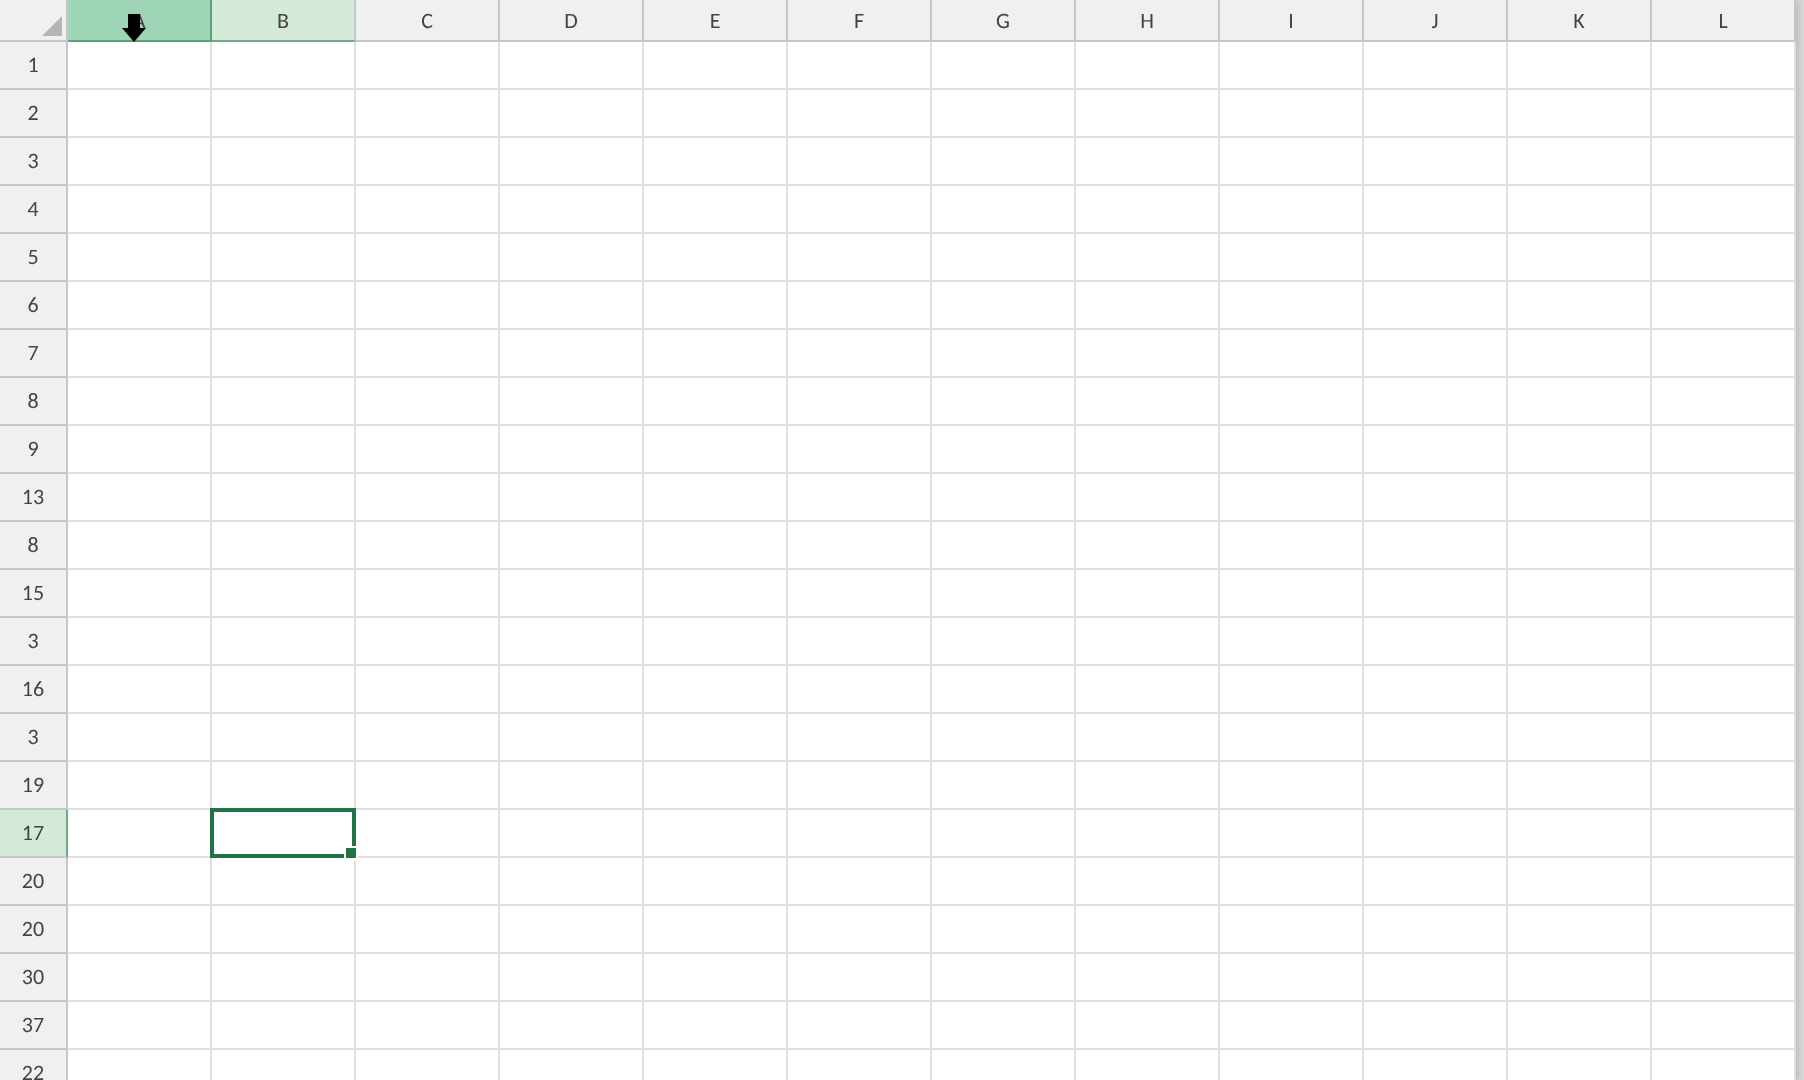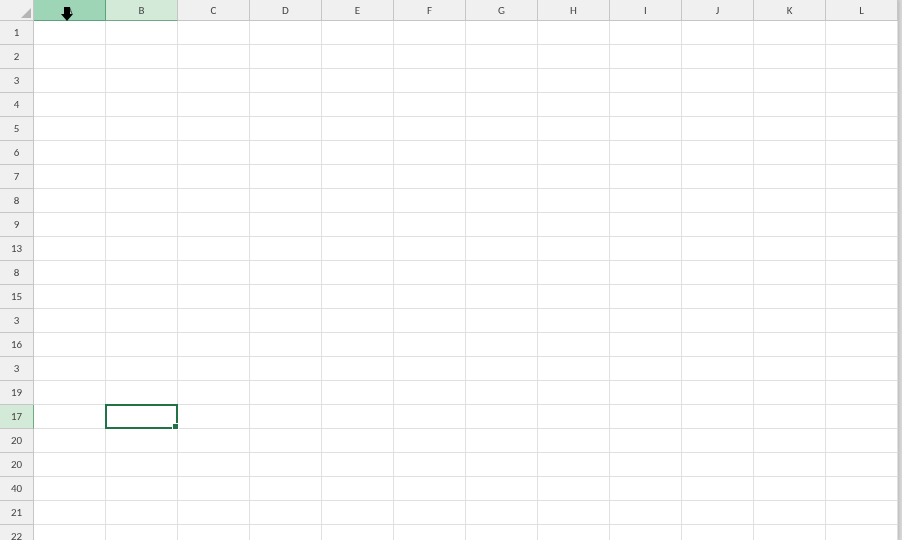--- a/index.html
+++ b/index.html
@@ -182,22 +182,22 @@
       <div class="row-head" style="height: 24px; line-height: 24px;">13</div>
       <div class="row-head" style="height: 24px; line-height: 24px;">8</div>
       <div class="row-head" style="height: 24px; line-height: 24px;">15</div>
       <div class="row-head" style="height: 24px; line-height: 24px;">3</div>
       <div class="row-head" style="height: 24px; line-height: 24px;">16</div>
       <div class="row-head" style="height: 24px; line-height: 24px;">3</div>
       <div class="row-head" style="height: 24px; line-height: 24px;">19</div>
       <div class="row-head active" style="height: 24px; line-height: 24px;">17</div>
       <div class="row-head" style="height: 24px; line-height: 24px;">20</div>
       <div class="row-head" style="height: 24px; line-height: 24px;">20</div>
-      <div class="row-head" style="height: 24px; line-height: 24px;">40</div>
-      <div class="row-head" style="height: 24px; line-height: 24px;">21</div>
+      <div class="row-head" style="height: 24px; line-height: 24px;">30</div>
+      <div class="row-head" style="height: 24px; line-height: 24px;">37</div>
       <div class="row-head" style="height: 24px; line-height: 24px;">22</div>
     </div>
 
   <div class="grid" id="grid">
       <div class="grid-row" style="height: 24px;">
         <div class="cell" style="width: 72px; height: 24px;"></div>
         <div class="cell" style="width: 72px; height: 24px;"></div>
         <div class="cell" style="width: 72px; height: 24px;"></div>
         <div class="cell" style="width: 72px; height: 24px;"></div>
         <div class="cell" style="width: 72px; height: 24px;"></div>

